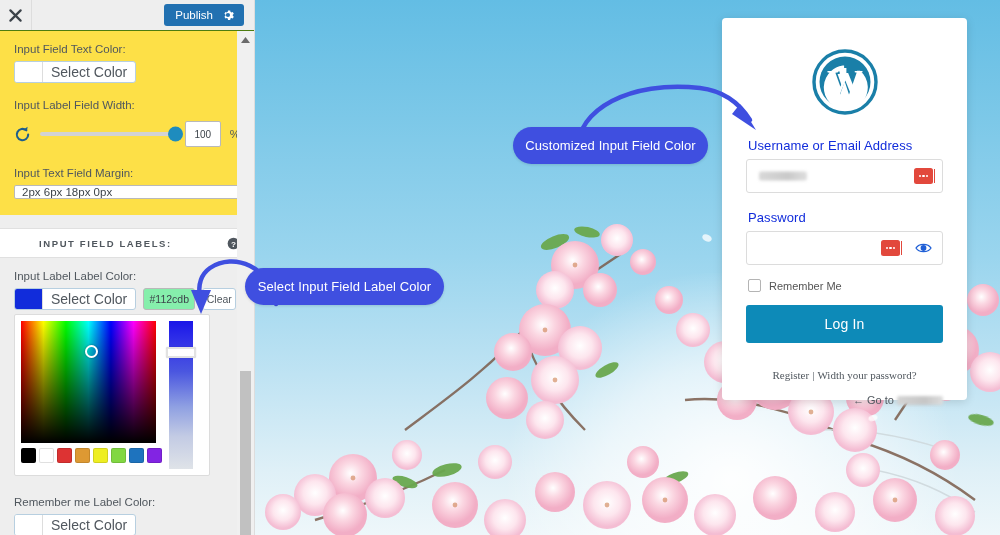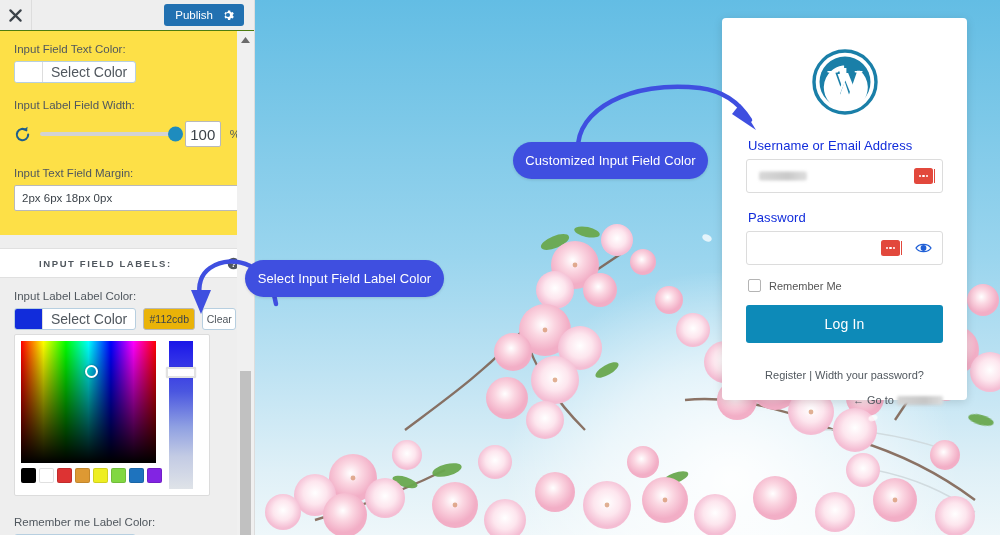--- a/index.html
+++ b/index.html
@@ -51,21 +51,21 @@
   }
   .remember-row{ display:flex; align-items:center; gap:8px; margin:2px 0 13px 2px;}
   .cb{ width:13px;height:13px;border:1px solid #b4b4b4;border-radius:2px;background:#fff;}
   .remember-lbl{ font-size:11px; color:#555; }
   .login-btn{
     width:100%; height:38px; background:#0d8ab8; border:none; border-radius:3px;
     color:#fff; font-size:14px; font-family:"Liberation Sans", sans-serif;
     cursor:pointer; letter-spacing:.2px;
   }
   .nav-links{ text-align:center; font-size:11px; color:#50575e; margin-top:26px;}
-  .nav-links span{ color:#50575e;}
+  .nav-links span{ color:#50575e;font-family:Liberation Serif, serif;}
   .goto{ text-align:right; font-size:11px; color:#50575e; margin-top:13px;}
   .goto .blurname{
     display:inline-block; width:46px;height:9px;border-radius:2px;vertical-align:-1px;
     background:linear-gradient(90deg,#d4d4d4,#c6c6c6 60%,#dcdcdc); filter:blur(1.6px);
   }
 
   
   #sidebar{
     position:absolute; left:0; top:0; width:255px; height:535px;
     background:#eee; border-right:1px solid #ddd; overflow:hidden;
@@ -87,42 +87,42 @@
 
   #cz-body{ position:absolute; top:31px; left:0; right:0; bottom:0; background:#eee;}
   .panel{ background:#fde047; }
   .ctrl{ padding:0 14px; }
   .ctrl-label{ font-size:11.5px; color:#50575e; padding:12px 0 6px 0; }
   .colorpick-row{ display:flex; align-items:stretch; gap:7px; margin-bottom:4px;}
   .cp-btn{ display:flex; border:1px solid #b7cfe0; border-radius:3px; overflow:hidden; height:22px; background:#fff;}
   .cp-swatch{ width:28px; background:#fff; border-right:1px solid #ddd;}
   .cp-text{ font-size:14px; color:#50575e; padding:0 8px; display:flex;align-items:center;}
   .hexbox{
-    width:52px;height:22px;border:1px solid #b9b9b9;border-radius:3px;background:#eab308;
+    width:52px;height:22px;border:1px solid #b9b9b9;border-radius:3px;background:#86efac;
     font-size:10.5px;color:#3c434a;display:flex;align-items:center;justify-content:center;
   }
   .clearbtn{
     width:34px;height:22px;border:1px solid #b7cfe0;border-radius:3px;background:#fff;
     font-size:10.5px;color:#50575e;display:flex;align-items:center;justify-content:center;
   }
 
   .slider-row{ display:flex; align-items:center; gap:9px; padding:4px 0 8px 0;}
   .reset-ico{ cursor:pointer; flex:none;}
   .track{ position:relative; flex:1; height:4px; background:#d3d3d3; border-radius:2px;}
   .track .handle{
     position:absolute; right:-7px; top:50%; transform:translateY(-50%);
     width:15px;height:15px;border-radius:50%; background:#1e8cbe;
   }
   .numbox{
     width:36px;height:26px;border:1px solid #b9b9b9;border-radius:2px;background:#fff;
-    font-size:15px;color:#3c434a;display:flex;align-items:center;justify-content:center;
+    font-size:10px;color:#3c434a;display:flex;align-items:center;justify-content:center;
   }
   .pct{ font-size:11.5px; color:#50575e;}
   .textinput{
-    width:100%;height:26px;border:1px solid #b9b9b9;border-radius:2px;background:#fff;
+    width:100%;height:14px;border:1px solid #b9b9b9;border-radius:2px;background:#fff;
     font-size:11.5px;color:#3c434a;padding:0 7px; display:flex;align-items:center;
   }
 
   .section-head{
     background:#fff; border-top:1px solid #e0e0e0; border-bottom:1px solid #e0e0e0;
     height:30px; display:flex;align-items:center;justify-content:space-between;
     padding:0 14px; margin-top:13px;
   }
   .section-head .t{ font-size:9.5px; letter-spacing:1.6px; color:#50575e; font-weight:700;padding-left:25px;}
 
@@ -363,21 +363,21 @@
             <path d="M13.6 0.8 L13.0 5.0 L8.9 4.0 Z" fill="#1e5e8c"></path>
           </svg>
           <div class="track">
             <div class="handle"></div>
           </div>
           <div class="numbox">100</div>
           <div class="pct">%</div>
         </div>
       </div>
 
-      <div class="ctrl" style="padding-bottom:24px">
+      <div class="ctrl" style="padding-bottom:16px">
         <div class="ctrl-label">Input Text Field Margin:</div>
         <div class="textinput">2px 6px 18px 0px</div>
       </div>
     </div>
 
     <div class="section-head">
       <span class="t">INPUT FIELD LABELS:</span>
       <svg width="13" height="13" viewBox="0 0 16 16">
         <circle cx="8" cy="8" r="7.2" fill="#50575e"></circle>
         <text x="8" y="12" font-family="'Liberation Sans',sans-serif" font-size="10" font-weight="bold" fill="#fff" text-anchor="middle">?</text>
@@ -437,19 +437,19 @@
       <path d="M4.5 0 L9 6 L0 6 Z" fill="#6b6b6b"></path>
     </svg>
     <div class="thumb"></div>
   </div>
 </div>
 
 <svg class="arrow-svg" style="left:560px;top:78px" width="215" height="75">
   <path d="M18 72 C16 32 70 2 140 10 C165 13 180 26 190 42" fill="none" stroke="#3f4fe0" stroke-width="4.5" stroke-linecap="round"></path>
   <path d="M172 36 L196 52 L180 26 Z" fill="#3f4fe0"></path>
 </svg>
-<div class="callout" style="left:513px;top:142px;width:195px">Customized Input Field Color</div>
+<div class="callout" style="left:513px;top:127px;width:195px">Customized Input Field Color</div>
 
 <svg class="arrow-svg" style="left:188px;top:252px" width="100" height="68">
   <path d="M88 52 C82 14 46 0 22 16 C12 23 10 34 12 46" fill="none" stroke="#3f4fe0" stroke-width="4.5" stroke-linecap="round"></path>
   <path d="M3 38 L13 62 L23 38 Z" fill="#3f4fe0"></path>
 </svg>
-<div class="callout" style="left:245px;top:260px;width:199px">Select Input Field Label Color</div>
+<div class="callout" style="left:245px;top:268px;width:199px">Select Input Field Label Color</div>
 
 </body></html>

